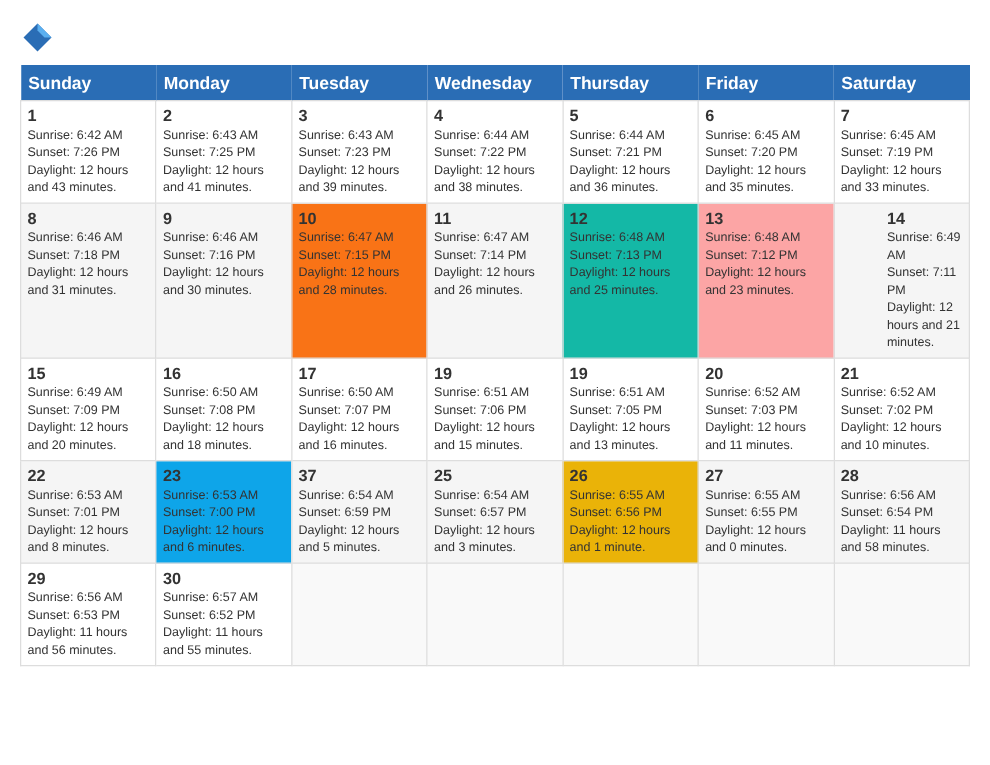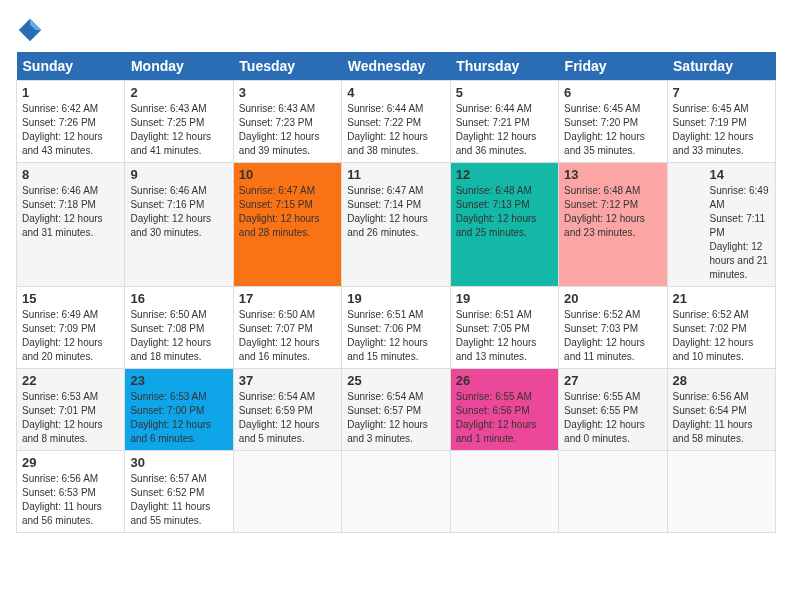--- a/index.html
+++ b/index.html
@@ -152,21 +152,21 @@
         <td><span class="day-num">19</span><span class="cell-text">Sunrise: 6:51 AM<br>Sunset: 7:06 PM<br>Daylight: 12 hours and 15 minutes.</span></td>
         <td><span class="day-num">19</span><span class="cell-text">Sunrise: 6:51 AM<br>Sunset: 7:05 PM<br>Daylight: 12 hours and 13 minutes.</span></td>
         <td><span class="day-num">20</span><span class="cell-text">Sunrise: 6:52 AM<br>Sunset: 7:03 PM<br>Daylight: 12 hours and 11 minutes.</span></td>
         <td><span class="day-num">21</span><span class="cell-text">Sunrise: 6:52 AM<br>Sunset: 7:02 PM<br>Daylight: 12 hours and 10 minutes.</span></td>
       </tr>
       <tr style="background: rgb(245, 245, 245); margin-top: 29px;">
         <td style="background: rgb(245, 245, 245);"><span class="day-num">22</span><span class="cell-text">Sunrise: 6:53 AM<br>Sunset: 7:01 PM<br>Daylight: 12 hours and 8 minutes.</span></td>
         <td style="background: #0ea5e9;"><span class="day-num">23</span><span class="cell-text">Sunrise: 6:53 AM<br>Sunset: 7:00 PM<br>Daylight: 12 hours and 6 minutes.</span></td>
         <td style="background: rgb(245, 245, 245);"><span class="day-num">37</span><span class="cell-text">Sunrise: 6:54 AM<br>Sunset: 6:59 PM<br>Daylight: 12 hours and 5 minutes.</span></td>
         <td style="background: rgb(245, 245, 245);"><span class="day-num">25</span><span class="cell-text">Sunrise: 6:54 AM<br>Sunset: 6:57 PM<br>Daylight: 12 hours and 3 minutes.</span></td>
-        <td style="background: #ec4899;"><span class="day-num">26</span><span class="cell-text">Sunrise: 6:55 AM<br>Sunset: 6:56 PM<br>Daylight: 12 hours and 1 minute.</span></td>
+        <td style="background: #eab308;"><span class="day-num">26</span><span class="cell-text">Sunrise: 6:55 AM<br>Sunset: 6:56 PM<br>Daylight: 12 hours and 1 minute.</span></td>
         <td style="background: rgb(245, 245, 245);"><span class="day-num">27</span><span class="cell-text">Sunrise: 6:55 AM<br>Sunset: 6:55 PM<br>Daylight: 12 hours and 0 minutes.</span></td>
         <td style="background: rgb(245, 245, 245);"><span class="day-num">28</span><span class="cell-text">Sunrise: 6:56 AM<br>Sunset: 6:54 PM<br>Daylight: 11 hours and 58 minutes.</span></td>
       </tr>
       <tr style="background: rgb(255, 255, 255);">
         <td><span class="day-num">29</span><span class="cell-text">Sunrise: 6:56 AM<br>Sunset: 6:53 PM<br>Daylight: 11 hours and 56 minutes.</span></td>
         <td><span class="day-num">30</span><span class="cell-text">Sunrise: 6:57 AM<br>Sunset: 6:52 PM<br>Daylight: 11 hours and 55 minutes.</span></td>
         <td class="empty-cell" style="background: rgb(249, 249, 249);"></td>
         <td class="empty-cell" style="background: rgb(249, 249, 249);"></td>
         <td class="empty-cell" style="background: rgb(249, 249, 249);"></td>
         <td class="empty-cell" style="background: rgb(249, 249, 249);"></td>

